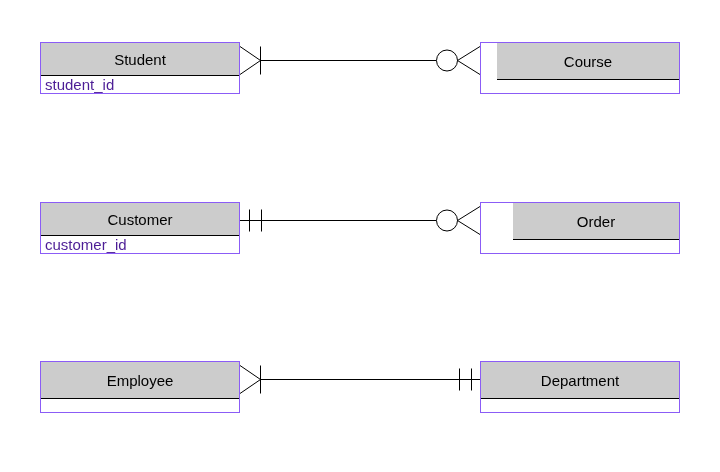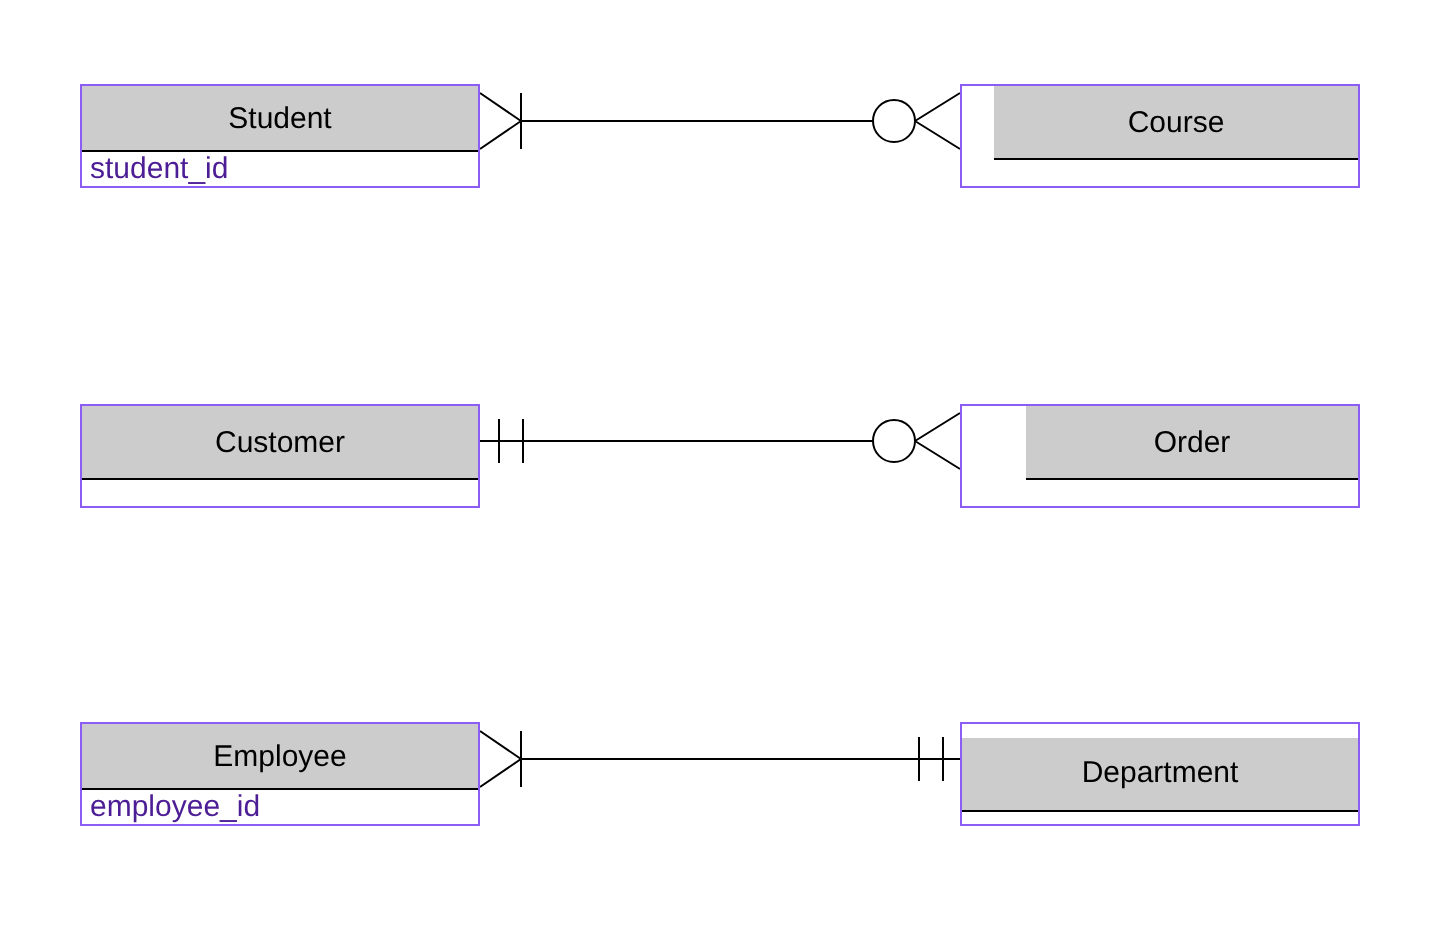--- a/index.html
+++ b/index.html
@@ -100,28 +100,28 @@
     <div class="entity-header">Student</div>
     <div class="entity-attr">student_id</div>
   </div>
 
   <div class="entity" style="left:480px; top:42px;padding-left:16px;">
     <div class="entity-header">Course</div>
   </div>
 
   <div class="entity" style="left:40px; top:202px;">
     <div class="entity-header">Customer</div>
+    <div class="entity-attr">customer_id</div>
   </div>
 
   <div class="entity" style="left:480px; top:202px;padding-left:32px;">
     <div class="entity-header">Order</div>
   </div>
 
   <div class="entity" style="left:40px; top:361px;text-align:center;">
     <div class="entity-header">Employee</div>
-    <div class="entity-attr">employee_id</div>
   </div>
 
-  <div class="entity" style="left:480px; top:361px;justify-content:center;">
+  <div class="entity" style="left:480px; top:361px;">
     <div class="entity-header">Department</div>
   </div>
 
 </div>
 
 </body></html>

